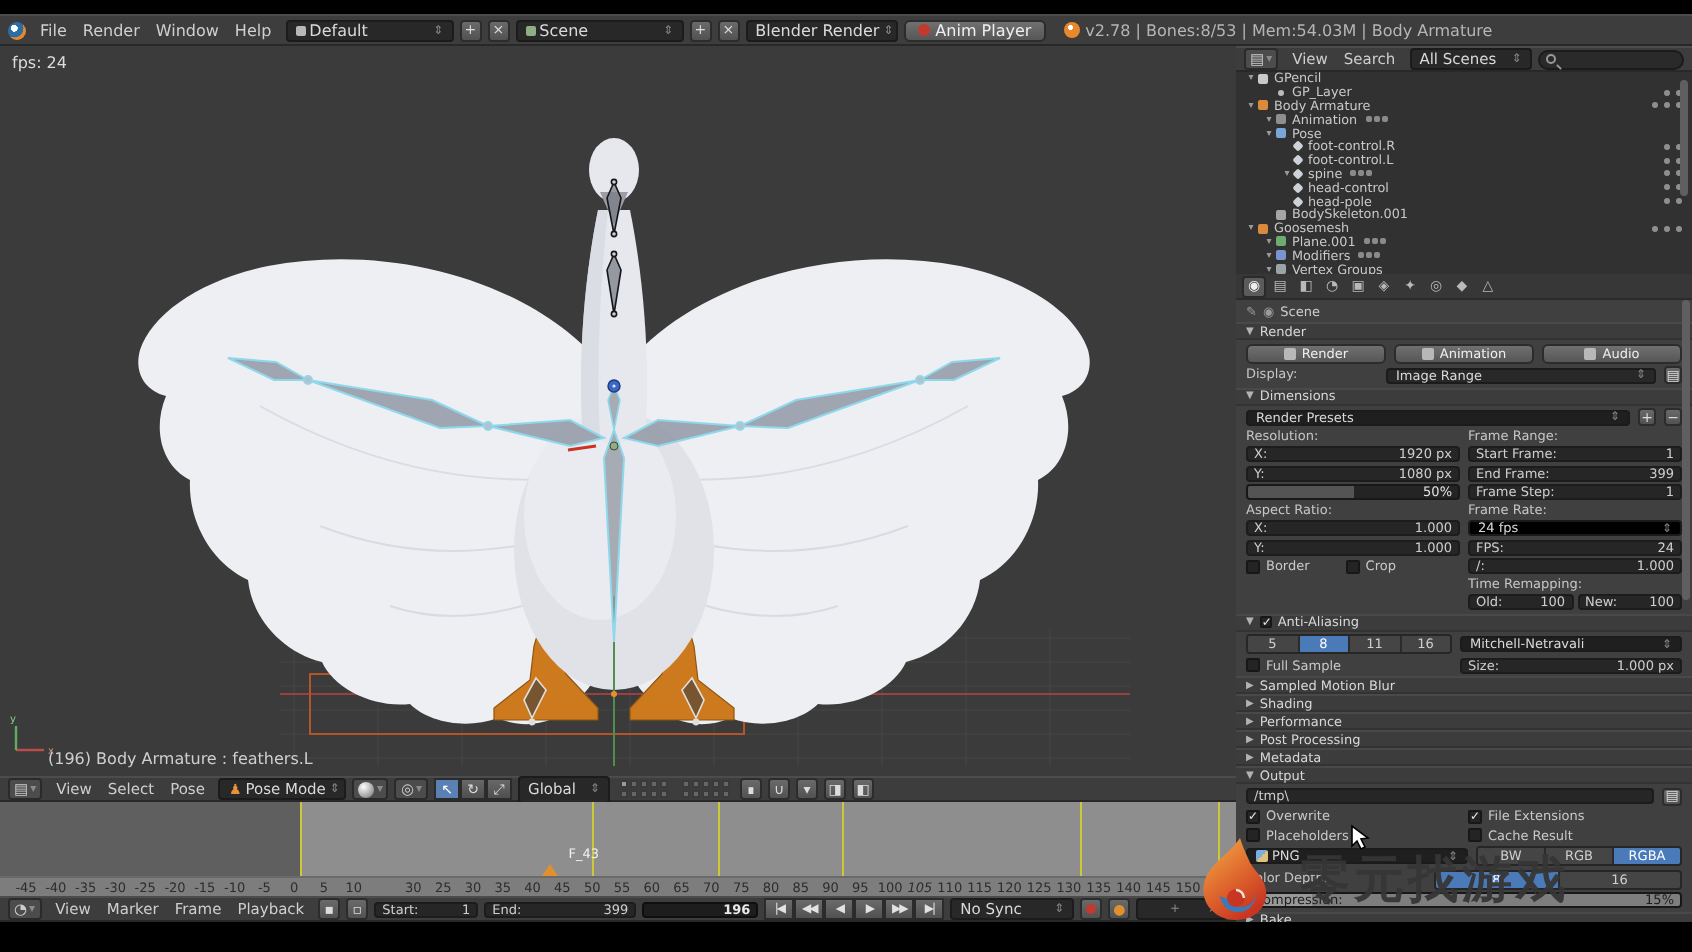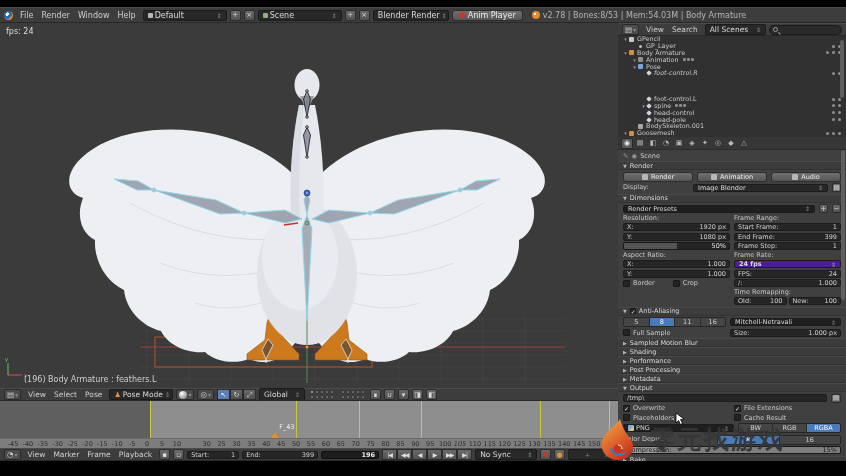--- a/index.html
+++ b/index.html
@@ -30,21 +30,21 @@
 .lgrid i{background:#666;border:1px solid #3a3a3a;border-radius:1px}
 .lgrid i.on{background:#9a9a9a}
 .ball{width:8px;height:8px;border-radius:50%;background:radial-gradient(circle at 35% 30%,#fdfdfd,#9a9a9a 70%,#555)}
 
 #tlcanvas{position:absolute;left:0;top:401px;width:618px;height:47px;background:#8e8e8e;overflow:hidden}
 #tlout{position:absolute;left:0;top:0;width:150px;height:37px;background:rgba(0,0,0,.33)}
 #tlruler{position:absolute;left:0;top:37px;width:618px;height:10px;background:#7d7d7d;border-top:1px solid #6a6a6a}
 .tick{position:absolute;top:1px;width:16px;margin-left:-8px;text-align:center;font-size:6.5px;color:#2d2d2d}
 .kf{position:absolute;top:0;width:1px;height:37px;background:rgba(216,210,40,.85)}
 #tlmarker{position:absolute;width:0;height:0;border-left:4px solid transparent;border-right:4px solid transparent;border-bottom:6px solid #e0912f;top:31px;margin-left:-4px}
-#tlmarkerlbl{position:absolute;top:22px;font-size:6.5px;color:#efefef;margin-left:4px}
+#tlmarkerlbl{position:absolute;top:22px;font-size:6.5px;color:#efefef;margin-left:9px}
 #tlheader{left:0;top:448px;width:618px;height:13px;font-size:7.5px}
 .nf{background:#262626;border:1px solid #1c1c1c;border-radius:2px;height:9px;display:flex;align-items:center;padding:0 3px;font-size:6.5px;color:#cfcfcf;gap:2px}
 .nf .vl{margin-left:auto}
 .tlf{height:10px}
 .cur{background:#1d1d1d;border-color:#0f0f0f;color:#e8e8e8;font-weight:bold}
 .pbgrp{display:flex}
 .pbgrp .mb{width:15px;height:11px;background:linear-gradient(#6b6b6b,#515151);border:1px solid #2b2b2b;display:flex;align-items:center;justify-content:center;color:#e2e2e2;font-size:6px;letter-spacing:-1px}
 
 #rightcol{position:absolute;left:618px;top:23px;width:228px;height:438px;background:#404040;border-left:1px solid #222}
 #outhead{left:618px;top:23px;width:228px;height:13px;font-size:7.5px}
@@ -473,30 +473,30 @@
           <i></i>
           <i></i>
           <i></i>
         </span>
       </div>
       <div class="orow" style="padding-left: 13px;">
         <span class="exp">▾</span>
         <span class="oi oi-pose"></span>
         <span>Pose</span>
       </div>
-      <div class="orow" style="padding-left: 22px; font-style: italic;">
+      <div class="orow" style="padding-left: 22px;">
         <span class="exp"></span>
         <span class="oi oi-bone"></span>
         <span>foot-control.R</span>
         <span class="otog">
           <i></i>
           <i></i>
         </span>
       </div>
-      <div class="orow" style="padding-left: 22px; margin-top: 19px;">
+      <div class="orow" style="padding-left: 22px;">
         <span class="exp"></span>
         <span class="oi oi-bone"></span>
         <span>foot-control.L</span>
         <span class="otog">
           <i></i>
           <i></i>
         </span>
       </div>
       <div class="orow" style="padding-left: 22px;">
         <span class="exp">▾</span>
@@ -606,21 +606,21 @@
           <span>Animation</span>
         </div>
       <div class="btn f1" style="height:10px">
           <span class="bicon"></span>
           <span>Audio</span>
         </div>
     </div>
     <div class="prow">
       <span class="plabel" style="width:66px">Display:</span>
       <div class="dd sm f1">
-          <span>Image Blender</span>
+          <span>Image Range</span>
           <span class="ud">⇕</span>
         </div>
       <span class="mini" style="width:9px;height:9px">▤</span>
     </div>
 
     <div class="sect">
         <span class="tri">▼</span>
         <span>Dimensions</span>
       </div>
     <div class="prow">
@@ -671,21 +671,21 @@
           </div>
         <div class="nf">
             <span>End Frame:</span>
             <span class="vl">399</span>
           </div>
         <div class="nf">
             <span>Frame Step:</span>
             <span class="vl">1</span>
           </div>
         <span class="plabel">Frame Rate:</span>
-        <div class="dd sm" style="background:#4c1d95;font-weight:bold">
+        <div class="dd sm" style="background:#000000;font-weight:normal">
             <span>24 fps</span>
             <span class="ud">⇕</span>
           </div>
         <div class="nf">
             <span>FPS:</span>
             <span class="vl">24</span>
           </div>
         <div class="nf">
             <span>/:</span>
             <span class="vl">1.000</span>

